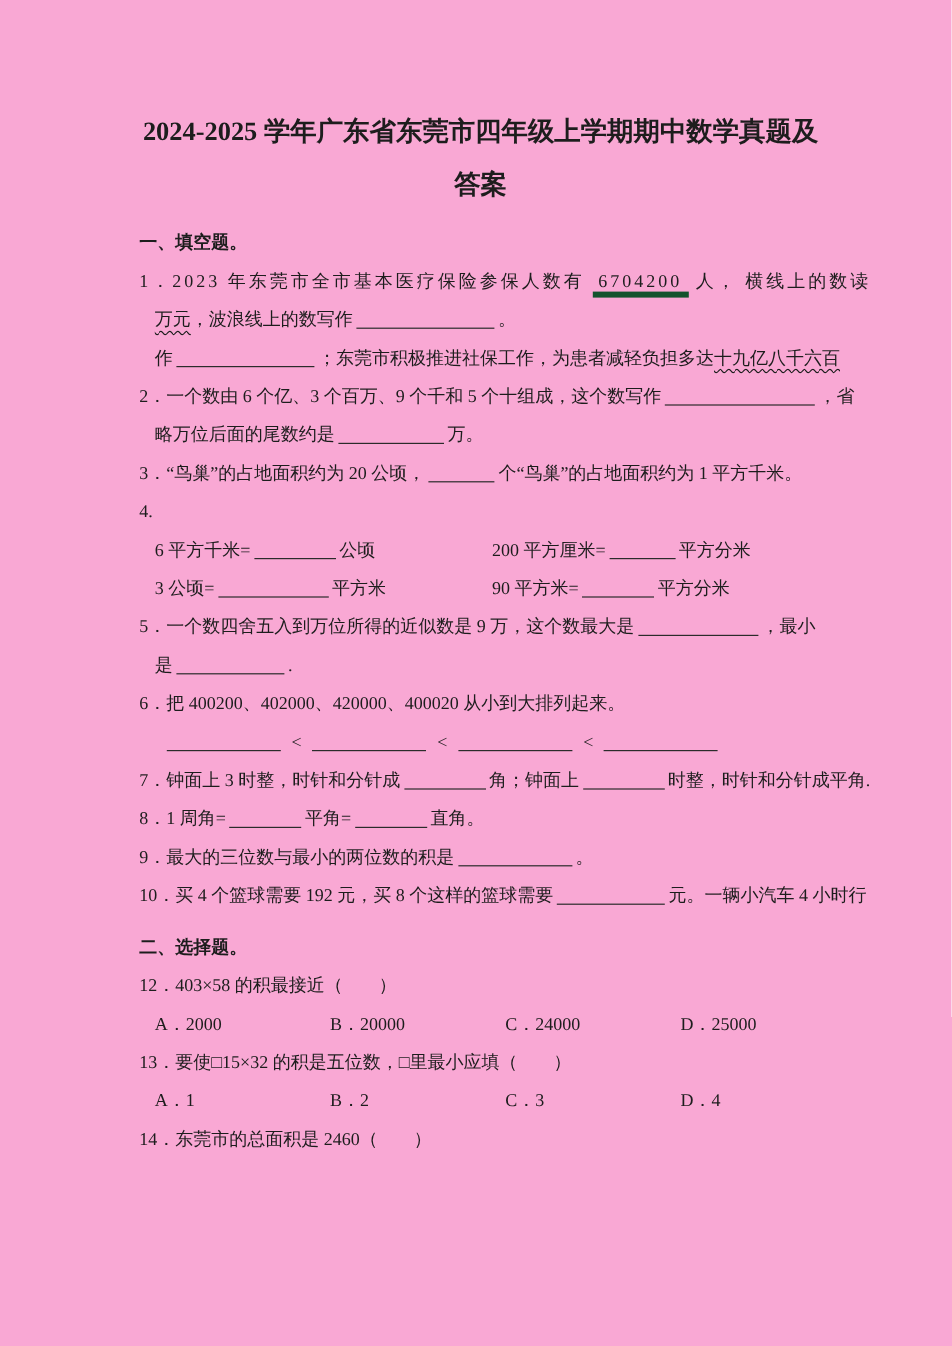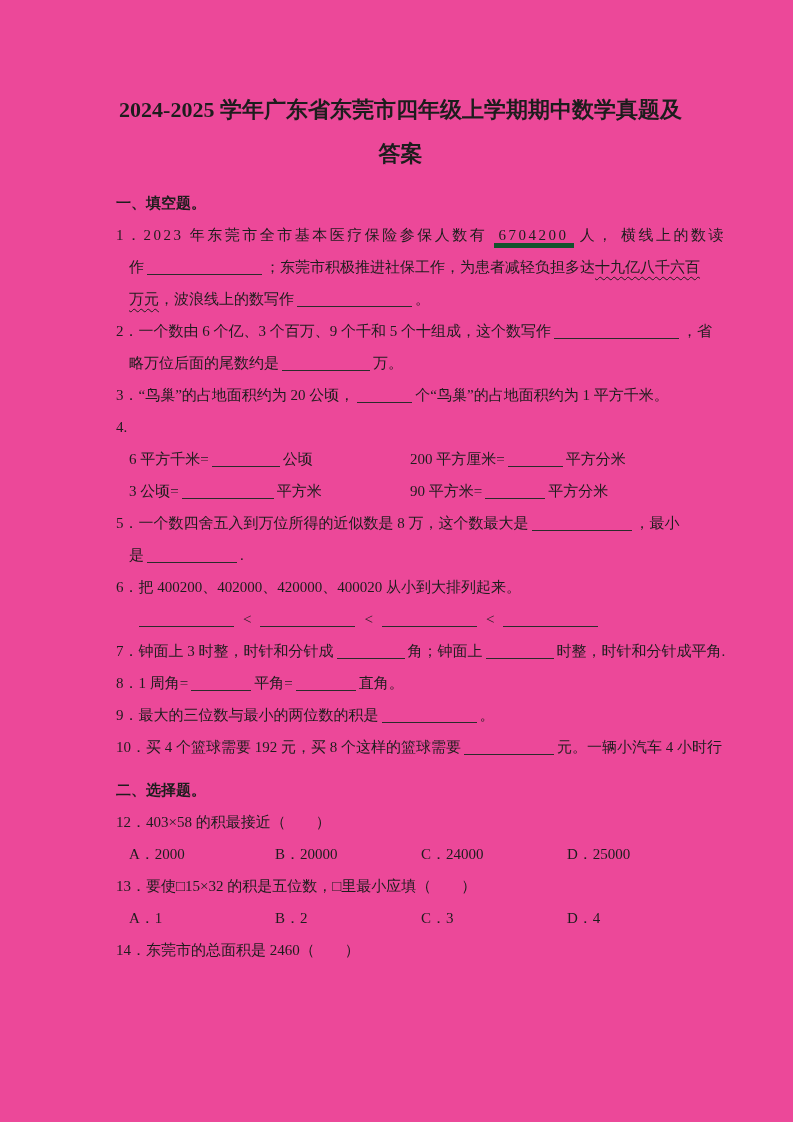--- a/index.html
+++ b/index.html
@@ -1,21 +1,21 @@
 <!DOCTYPE html>
 <html><head>
 <meta charset="utf-8">
 <style>
   html,body { margin:0; padding:0; background:#ffffff; }
   .page {
     position:relative;
     width:793px; height:1122px;
     box-sizing:border-box;
     padding:88px 108px 0 116px;
-    background:#ec4899;
+    background:#f9a8d4;
     color:#1d1d1d;
     font-family:"Liberation Serif","DejaVu Serif",serif;
     font-size:15px;
     overflow:hidden;
   }
   .title-line {
     text-align:center;
     font-weight:bold;
     font-size:22px;
     line-height:44px;
@@ -64,41 +64,41 @@
 
 <div class="page">
 
   <div class="title-line">2024-2025 学年广东省东莞市四年级上学期期中数学真题及</div>
   <div class="title-line">答案</div>
 
   <div class="sec-head">一、填空题。</div>
 
   <div>
     <div class="line ls"><span class="qnum">1．</span><span>2023 年东莞市全市基本医疗保险参保人数有</span> <span class="ul">6704200</span> <span>人， 横线上的数读</span></div>
+    <div class="line cont"><span class="wavy">万元</span><span>，波浪线上的数写作</span><span class="blank w115"></span><span>。</span></div>
     <div class="line cont"><span>作</span><span class="blank w115"></span><span>；东莞市积极推进社保工作，为患者减轻负担多达</span><span class="wavy">十九亿八千六百</span></div>
-    <div class="line cont"><span class="wavy">万元</span><span>，波浪线上的数写作</span><span class="blank w115"></span><span>。</span></div>
   </div>
 
   <div>
     <div class="line"><span class="qnum">2．</span><span>一个数由 6 个亿、3 个百万、9 个千和 5 个十组成，这个数写作</span><span class="blank w125"></span><span>，省</span></div>
     <div class="line cont"><span>略万位后面的尾数约是</span><span class="blank w88"></span><span>万。</span></div>
   </div>
 
   <div>
     <div class="line"><span class="qnum">3．</span><span>“鸟巢”的占地面积约为 20 公顷，</span><span class="blank w55"></span><span>个“鸟巢”的占地面积约为 1 平方千米。</span></div>
   </div>
 
   <div>
     <div class="line"><span class="qnum">4.</span></div>
     <div class="line conv"><span class="conv-cell1"><span>6 平方千米=</span><span class="blank w68"></span><span>公顷</span></span><span><span>200 平方厘米=</span><span class="blank w55"></span><span>平方分米</span></span></div>
     <div class="line conv"><span class="conv-cell1"><span>3 公顷=</span><span class="blank w92"></span><span>平方米</span></span><span><span>90 平方米=</span><span class="blank w60"></span><span>平方分米</span></span></div>
   </div>
 
   <div>
-    <div class="line"><span class="qnum">5．</span><span>一个数四舍五入到万位所得的近似数是 8 万，这个数最大是</span><span class="blank w100"></span><span>，最小</span></div>
+    <div class="line"><span class="qnum">5．</span><span>一个数四舍五入到万位所得的近似数是 9 万，这个数最大是</span><span class="blank w100"></span><span>，最小</span></div>
     <div class="line cont"><span>是</span><span class="blank w90"></span><span>.</span></div>
   </div>
 
   <div>
     <div class="line"><span class="qnum">6．</span><span>把 400200、402000、420000、400020 从小到大排列起来。</span></div>
     <div class="line ans6"><span class="blank w95"></span><span class="lt">&lt;</span><span class="blank w95"></span><span class="lt">&lt;</span><span class="blank w95"></span><span class="lt">&lt;</span><span class="blank w95"></span></div>
   </div>
 
   <div>
     <div class="line"><span class="qnum">7．</span><span>钟面上 3 时整，时针和分针成</span><span class="blank w68"></span><span>角；钟面上</span><span class="blank w68"></span><span>时整，时针和分针成平角.</span></div>

